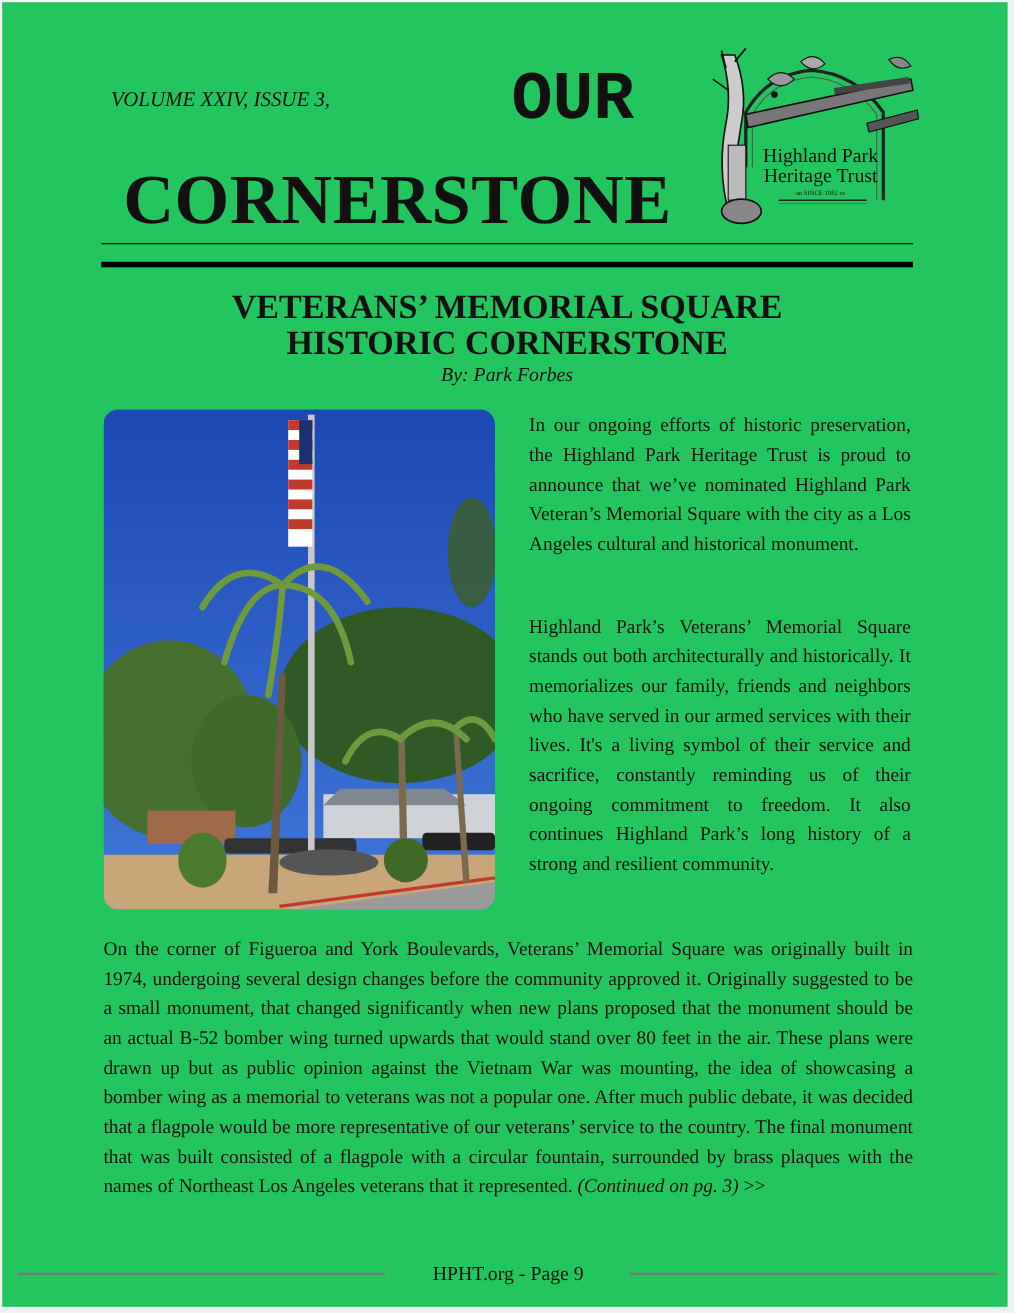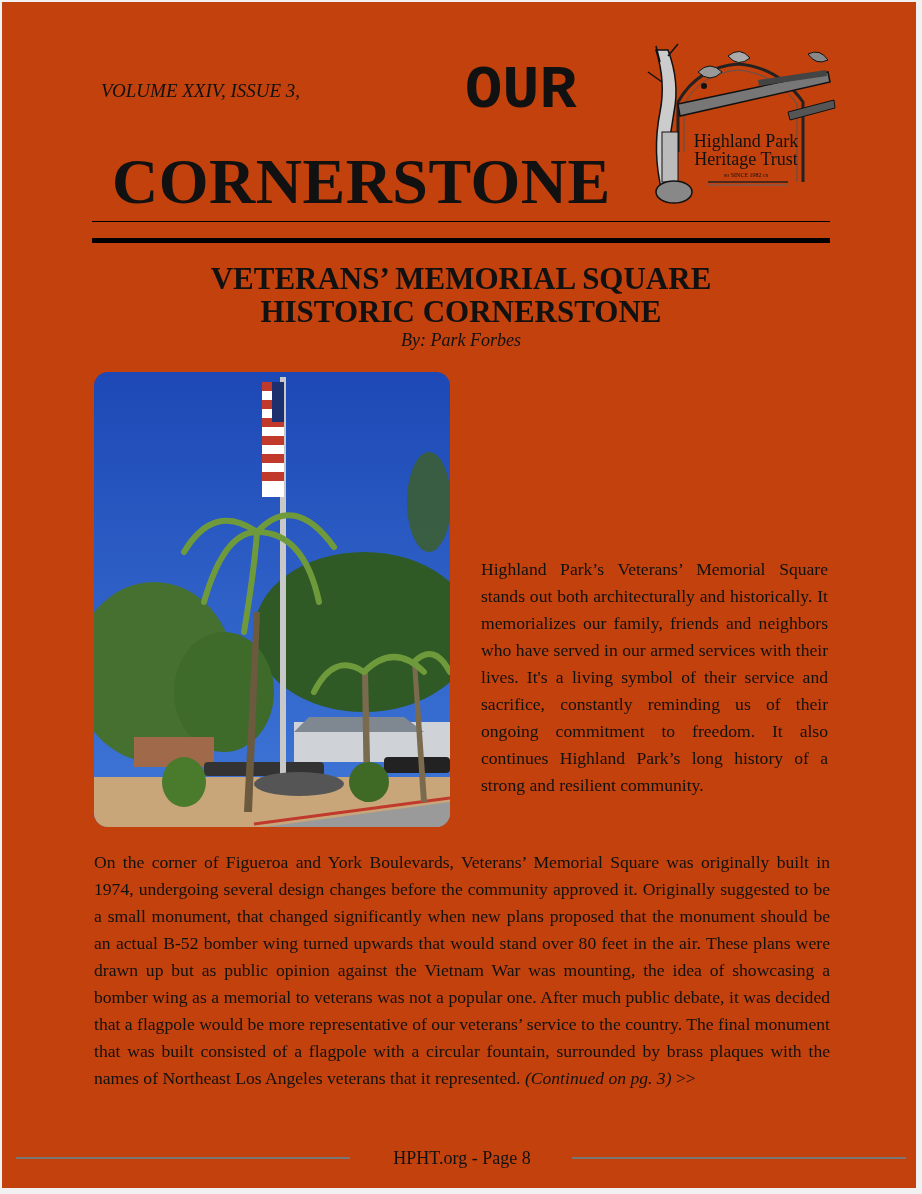--- a/index.html
+++ b/index.html
@@ -1,17 +1,17 @@
 <!DOCTYPE html>
 <html><head>
 <meta charset="utf-8">
 <style>
   html, body { margin:0; padding:0; }
   body { width:922px; height:1194px; background:#f1f1f1; position:relative; overflow:hidden; font-family:"Liberation Serif", serif; color:#111; }
-  .page { position:absolute; left:2px; top:2px; width:914px; height:1186px; background:#c2410c; }
+  .page { position:absolute; left:2px; top:2px; width:914px; height:1186px; background:#22c55e; }
   .vol { position:absolute; left:99px; top:75px; font-style:italic; font-size:19px; line-height:28px; color:#111; }
   .title1 { position:absolute; left:463px; top:54px; font-weight:bold; font-size:62px; line-height:70px; letter-spacing:0px;font-family:Liberation Mono, monospace; }
   .title2 { position:absolute; left:110px; top:143px; font-weight:bold; font-size:64px; line-height:74px; letter-spacing:0.5px; }
   .logo { position:absolute; left:636px; top:40px; width:200px; height:166px; }
   .rule-thin { position:absolute; left:90px; top:219px; width:738px; height:1px; background:#000; }
   .rule-thick { position:absolute; left:90px; top:236px; width:738px; height:5px; background:#000; }
   .headline { position:absolute; left:90px; top:260px; width:738px; text-align:center; font-weight:bold; font-size:31px; line-height:33px; }
   .byline { position:absolute; left:90px; top:327px; width:738px; text-align:center; font-style:italic; font-size:18px; line-height:22px; }
   .photo { position:absolute; left:92px; top:370px; width:356px; height:455px; border-radius:14px; overflow:hidden; }
   .col { position:absolute; left:479px; width:347px; font-size:17.6px; line-height:27px; text-align:justify; }
@@ -131,27 +131,28 @@
 
       <ellipse cx="335" cy="130" rx="22" ry="50" fill="#3b5e34" opacity="0.9"></ellipse>
 
       <ellipse cx="205" cy="412" rx="45" ry="12" fill="#555"></ellipse>
 
       <ellipse cx="90" cy="410" rx="22" ry="25" fill="#4a7a2c"></ellipse>
       <ellipse cx="275" cy="410" rx="20" ry="20" fill="#3e6a26"></ellipse>
     </svg>
   </div>
 
+  <div class="col p1">In our ongoing efforts of historic preservation, the Highland Park Heritage Trust is proud to announce that we’ve nominated Highland Park Veteran’s Memorial Square with the city as a Los Angeles cultural and historical monument.</div>
   <div class="col p2">Highland Park’s Veterans’ Memorial Square stands out both architecturally and historically. It memorializes our family, friends and neighbors who have served in our armed services with their lives. It's a living symbol of their service and sacrifice, constantly reminding us of their ongoing commitment to freedom. It also continues Highland Park’s long history of a strong and resilient community.</div>
 
   <div class="full">
     <span>On the corner of Figueroa and York Boulevards, Veterans’ Memorial Square was originally built in 1974, undergoing several design changes before the community approved it. Originally suggested to be a small monument, that changed significantly when new plans proposed that the monument should be an actual B-52 bomber wing turned upwards that would stand over 80 feet in the air. These plans were drawn up but as public opinion against the Vietnam War was mounting, the idea of showcasing a bomber wing as a memorial to veterans was not a popular one. After much public debate, it was decided that a flagpole would be more representative of our veterans’ service to the country. The final monument that was built consisted of a flagpole with a circular fountain, surrounded by brass plaques with the names of Northeast Los Angeles veterans that it represented.</span>
     <em>(Continued on pg. 3)</em>
     <span>&gt;&gt;</span>
   </div>
 
   <div class="footer">
     <div class="fline fl"></div>
-    <div class="ftext">HPHT.org - Page 8</div>
+    <div class="ftext">HPHT.org - Page 9</div>
     <div class="fline fr"></div>
   </div>
 
 </div>
 
 </body></html>

